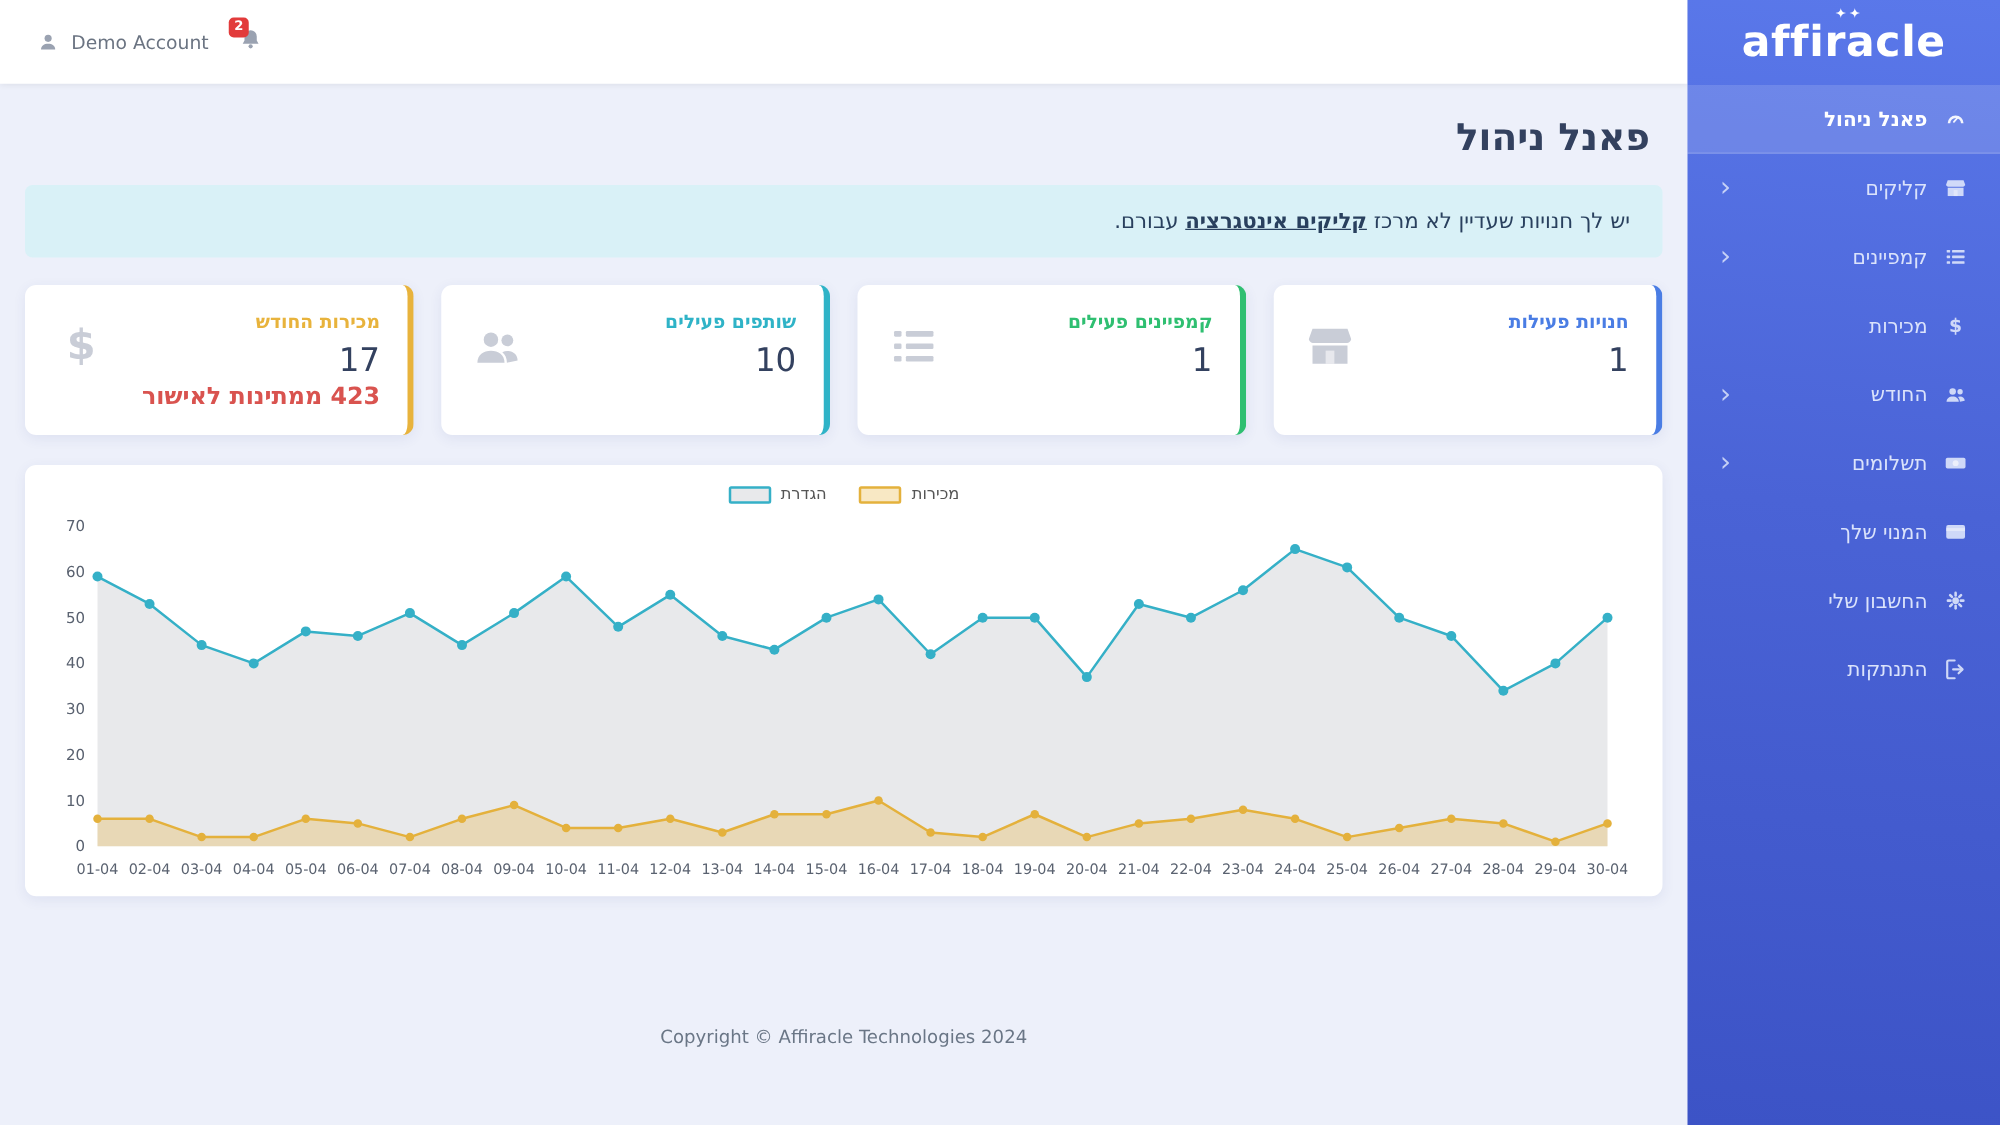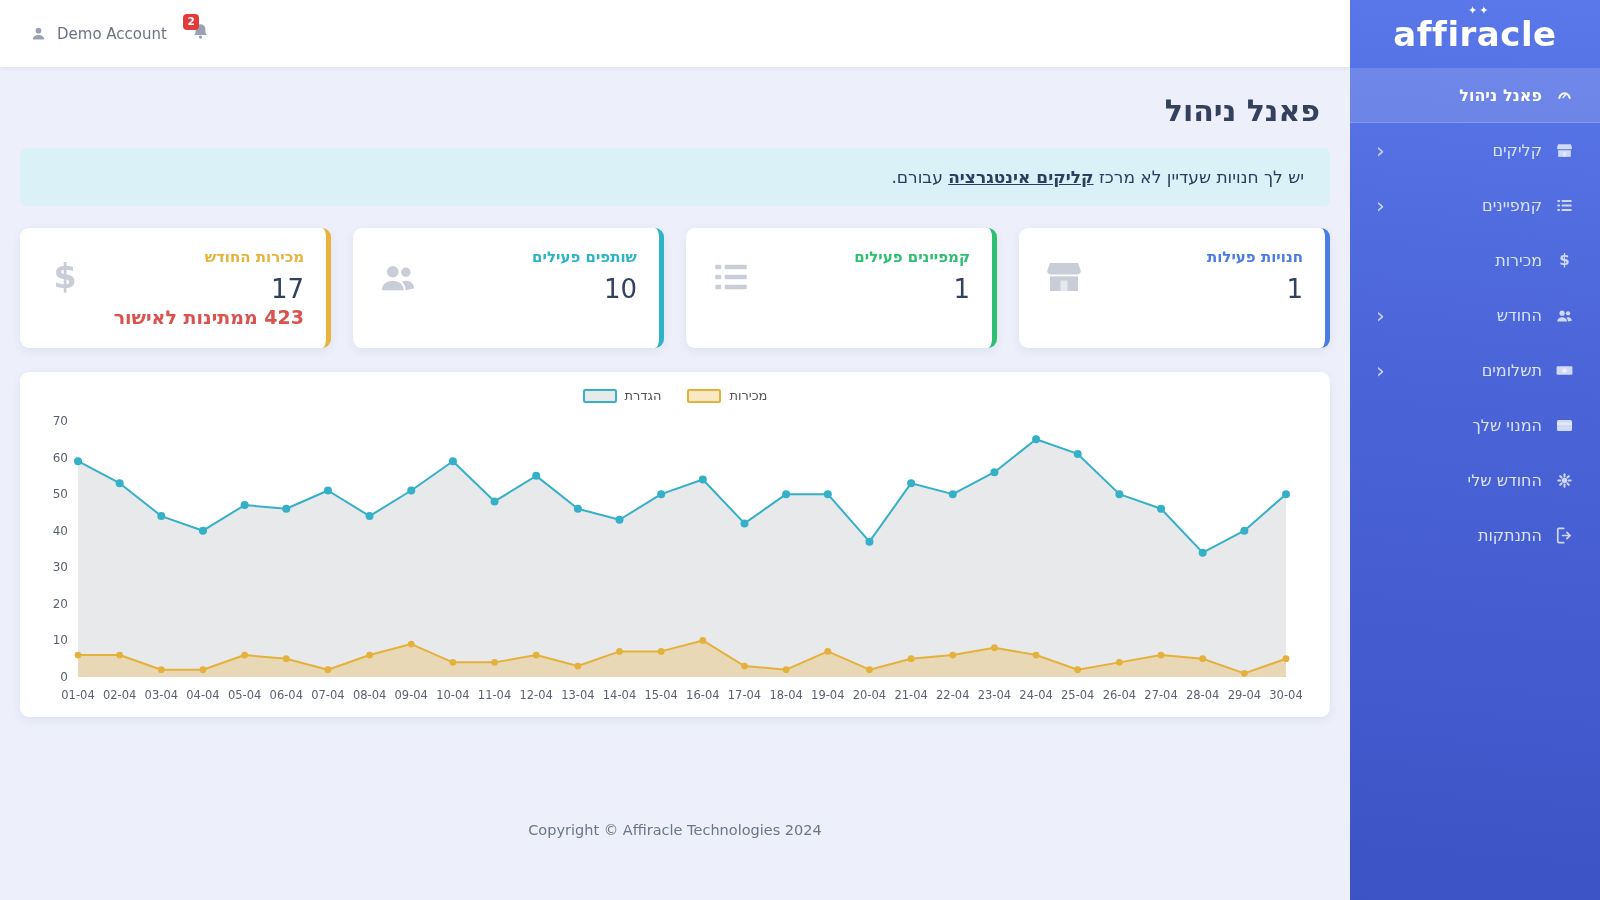--- a/index.html
+++ b/index.html
@@ -185,21 +185,21 @@
               <line x1="12" y1="17.2" x2="12" y2="19.8"></line>
               <line x1="4.2" y1="12" x2="6.8" y2="12"></line>
               <line x1="17.2" y1="12" x2="19.8" y2="12"></line>
               <line x1="6.5" y1="6.5" x2="8.3" y2="8.3"></line>
               <line x1="15.7" y1="15.7" x2="17.5" y2="17.5"></line>
               <line x1="6.5" y1="17.5" x2="8.3" y2="15.7"></line>
               <line x1="15.7" y1="8.3" x2="17.5" y2="6.5"></line>
             </g>
           </svg>
         </span>
-        <span class="mi-label">החודש שלי</span>
+        <span class="mi-label">החשבון שלי</span>
       </a>
       <a href="#" class="menu-item">
         <span class="mi-icon">
           <svg viewBox="0 0 24 24" fill="currentColor" aria-hidden="true">
             <path d="M11 3H5a1.5 1.5 0 0 0-1.5 1.5v15A1.5 1.5 0 0 0 5 21h6" fill="none" stroke="currentColor" stroke-width="2.2" stroke-linecap="round"></path>
             <path d="M15 8l4 4-4 4" fill="none" stroke="currentColor" stroke-width="2.2" stroke-linecap="round" stroke-linejoin="round"></path>
             <line x1="9.5" y1="12" x2="18.5" y2="12" stroke="currentColor" stroke-width="2.2" stroke-linecap="round"></line>
           </svg>
         </span>
         <span class="mi-label">התנתקות</span>

